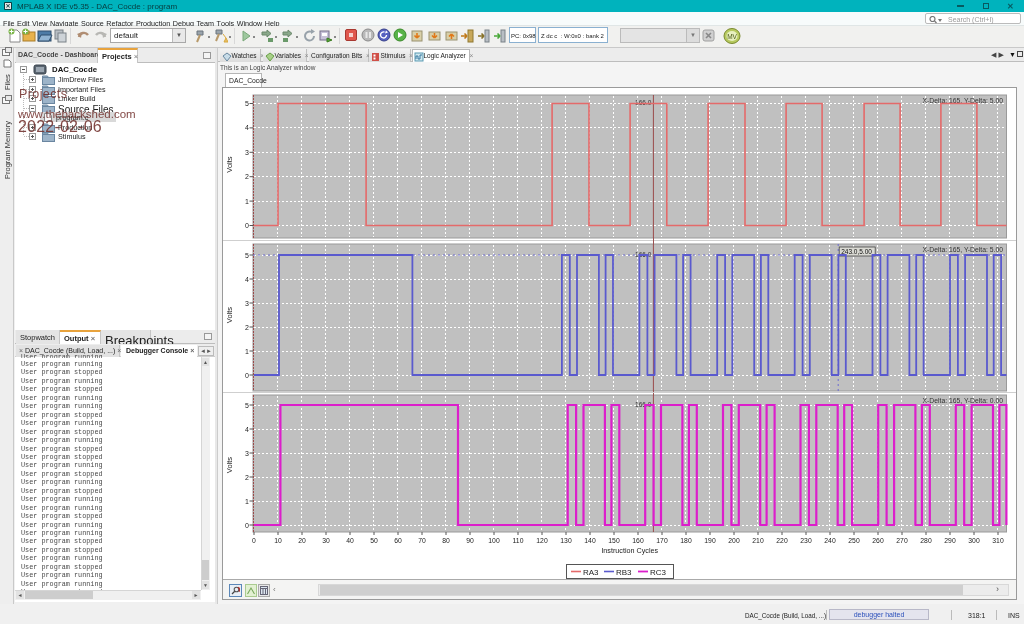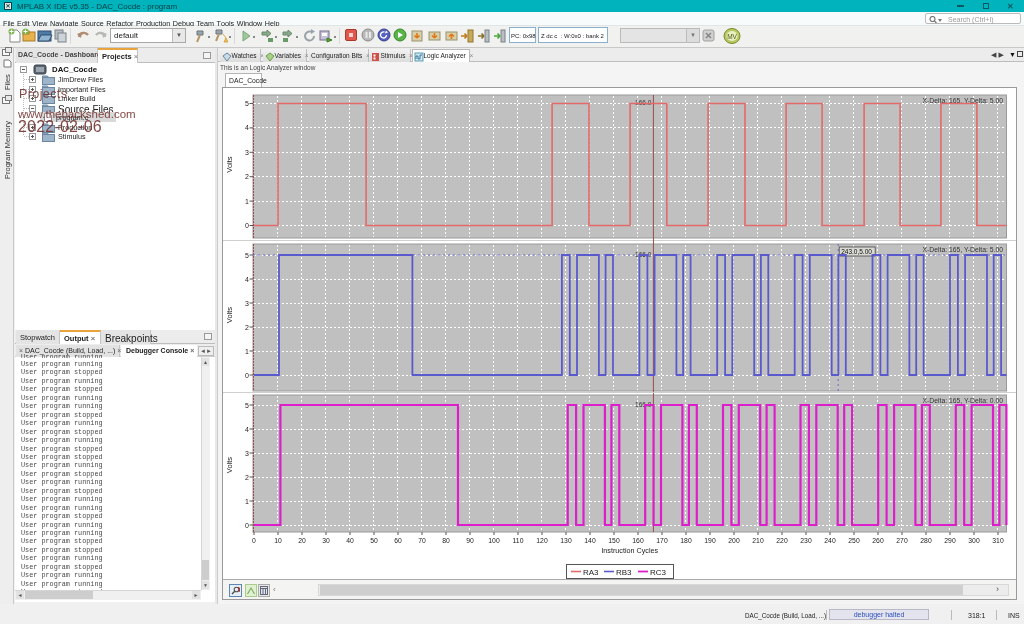--- a/index.html
+++ b/index.html
@@ -252,21 +252,21 @@
   </svg>
 <div class="abs" style="left:58px;top:132px;font-size:7.2px;color:#222;white-space:nowrap">Stimulus</div>
 <div class="abs" style="left:19px;top:87px;font-size:12.5px;letter-spacing:0.4px;color:rgba(116,52,49,0.9)">Projects</div>
 <div class="abs" style="left:18px;top:107.5px;font-size:11.5px;letter-spacing:0px;color:rgba(116,52,49,0.9)">www.thebackshed.com</div>
 <div class="abs" style="left:18px;top:118px;font-size:16px;letter-spacing:0.2px;color:rgba(116,52,49,0.9)">2022-02-06</div>
 
 <div class="abs" style="left:15px;top:330px;width:200px;height:272px;background:#ffffff"></div>
 <div class="abs panel-tabs" style="left:15px;top:330px;width:200px;height:14px;border-bottom:1px solid #bdbdbd;background:#ececec"></div>
 <div class="abs tab" style="left:16px;top:330px;width:44px;height:14px;background:#e4e4e4;border-right:1px solid #c5c5c5;padding:3px 0 0 4px;font-size:7.5px;white-space:nowrap">Stopwatch</div>
 <div class="abs tab" style="left:60px;top:330px;width:41px;height:14px;background:#ffffff;border-top:2px solid #e8a33d;border-right:1px solid #c5c5c5;padding:2px 0 0 4px;font-size:7.5px;font-weight:bold;white-space:nowrap">Output <span style="color:#777">×</span></div>
-<div class="abs tab" style="left:101px;top:330px;width:50px;height:14px;background:#e4e4e4;border-right:1px solid #c5c5c5;padding:3px 16px 0 4px;font-size:10px;white-space:nowrap">Breakpoints</div>
+<div class="abs tab" style="left:101px;top:330px;width:50px;height:14px;background:#e4e4e4;border-right:1px solid #c5c5c5;padding:3px 16px 0 4px;font-size:13px;white-space:nowrap">Breakpoints</div>
 <div class="abs" style="left:204px;top:333px;width:8px;height:7px;border:1px solid #999;background:#f4f4f4"></div>
 
 <div class="abs" style="left:15px;top:344px;width:200px;height:13px;background:#ededed;border-bottom:1px solid #cfcfcf"></div>
 <div class="abs tab" style="left:16px;top:345px;width:104px;height:12px;background:#e2e2e2;border-right:1px solid #c5c5c5;padding:2px 0 0 3px;font-size:7px;white-space:nowrap"><span style="color:#666">×</span> DAC_Cocde (Build, Load, ...) <span style="color:#666">×</span></div>
 <div class="abs tab" style="left:121px;top:345px;width:76px;height:12px;background:#ffffff;padding:2px 0 0 5px;font-size:7px;font-weight:bold;white-space:nowrap">Debugger Console <span style="color:#666">×</span></div>
 <div class="abs" style="left:198px;top:346px;width:16px;height:10px;border:1px solid #bbb;background:#eee;font-size:6px;color:#555;text-align:center;line-height:9px">◄►</div>
 <div class="abs" style="left:21px;top:353px;width:178px;height:5px;overflow:hidden">
     <div class="conline" style="font-family:'Liberation Mono',monospace;font-size:6.8px;color:#4a4a4a">User program running</div>
   </div>
 <div class="abs conline" style="left:21px;top:360.0px;font-family:'Liberation Mono',monospace;font-size:6.8px;color:#4a4a4a">User program running</div>

